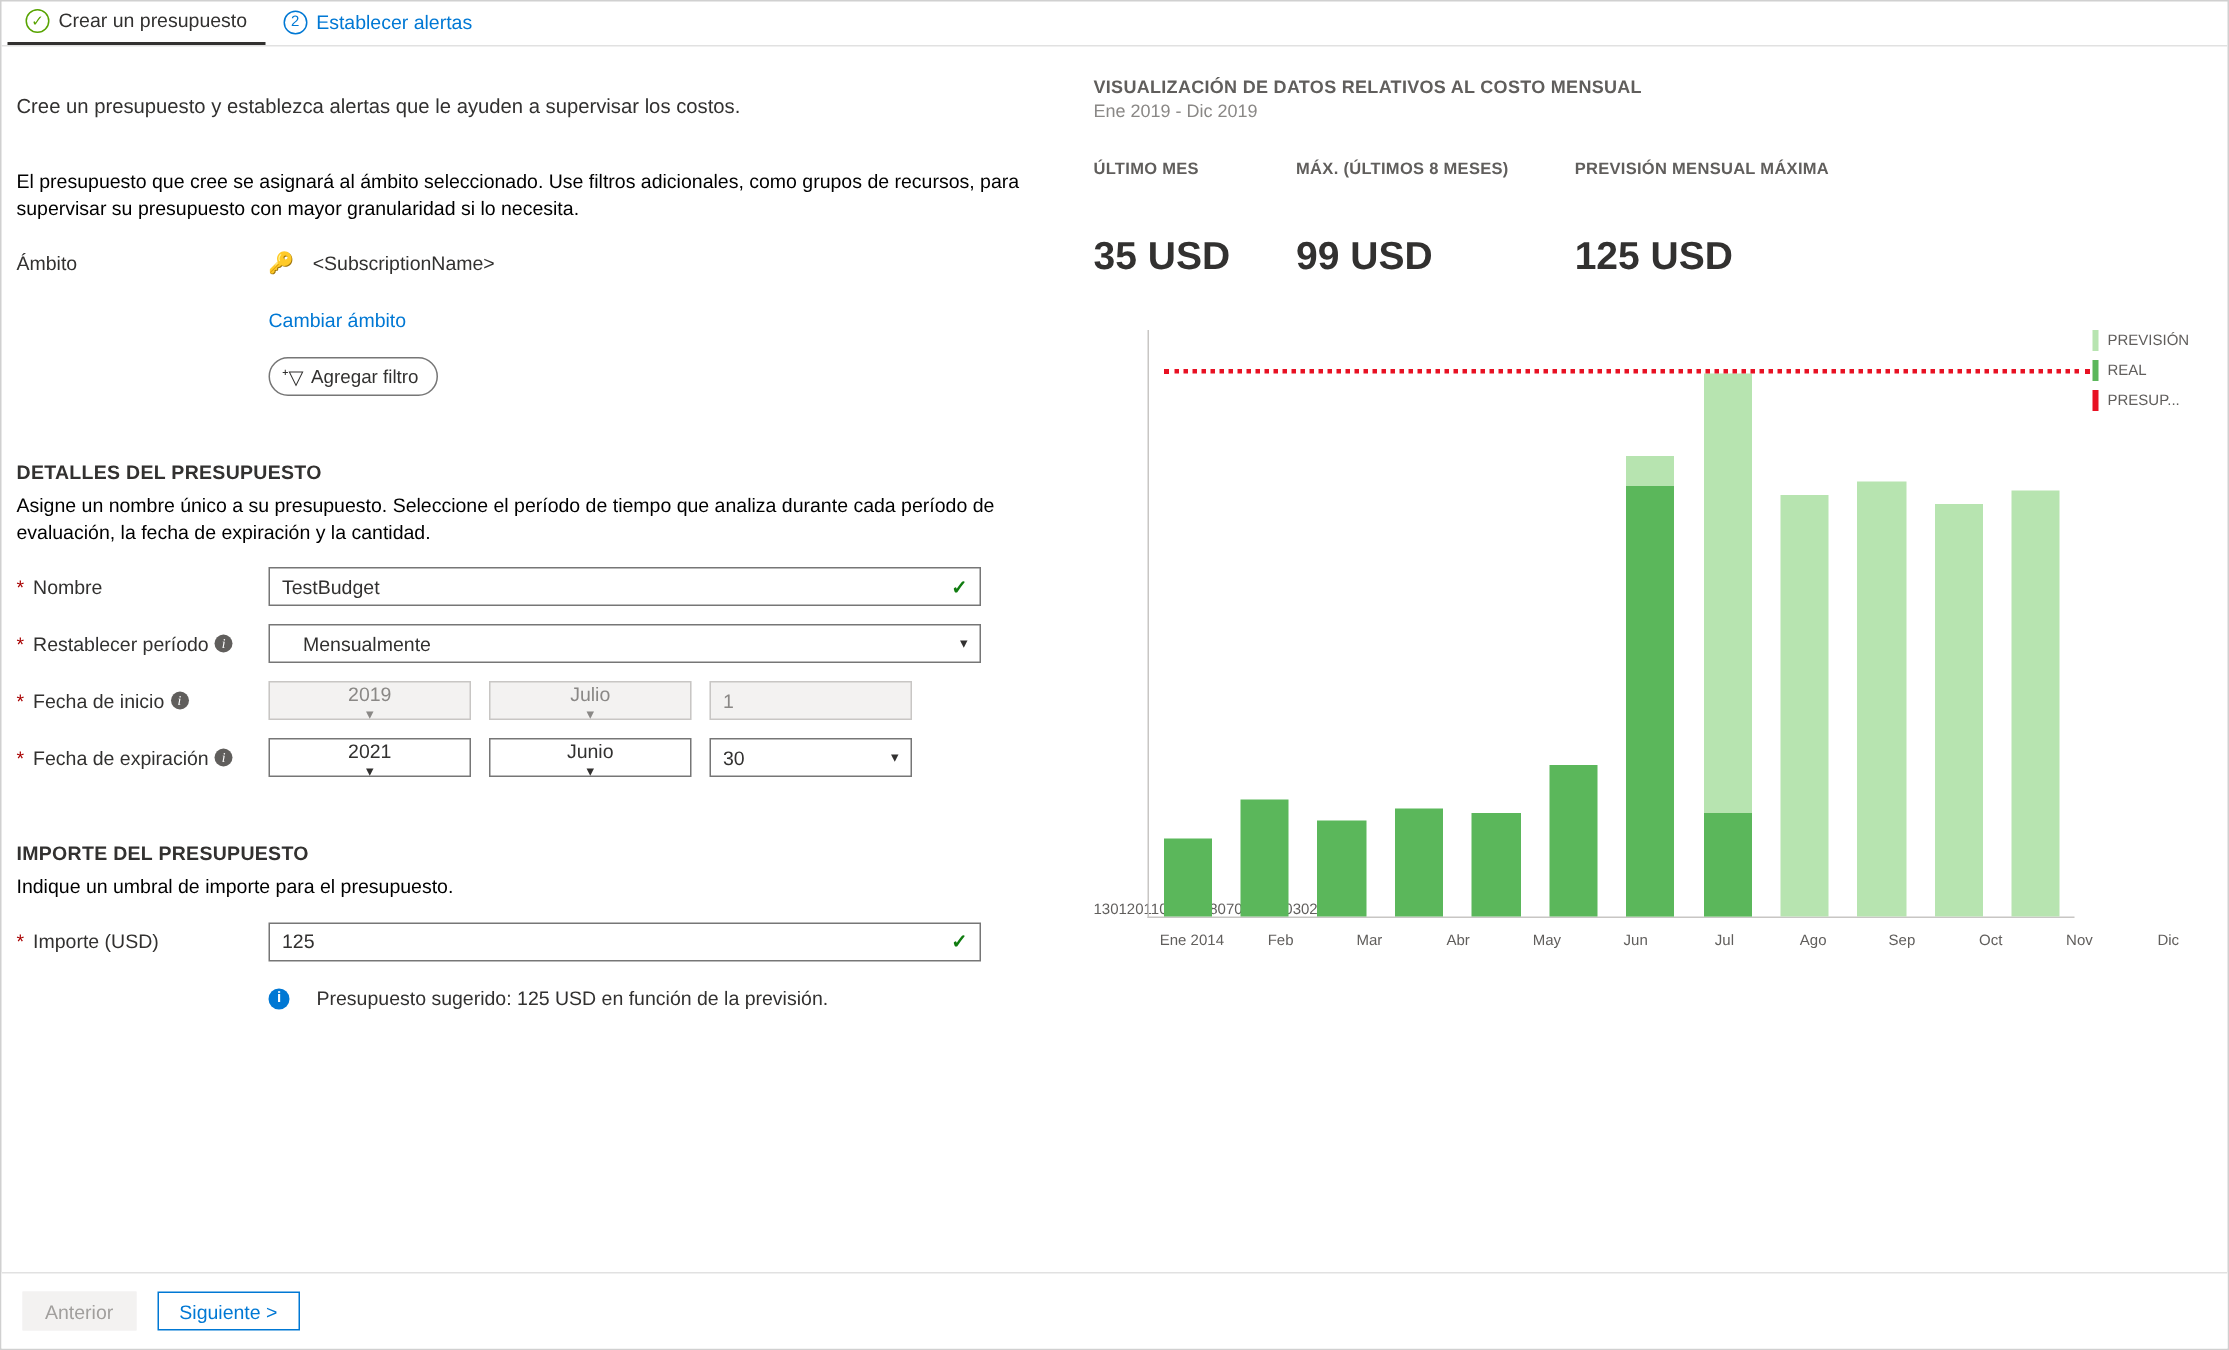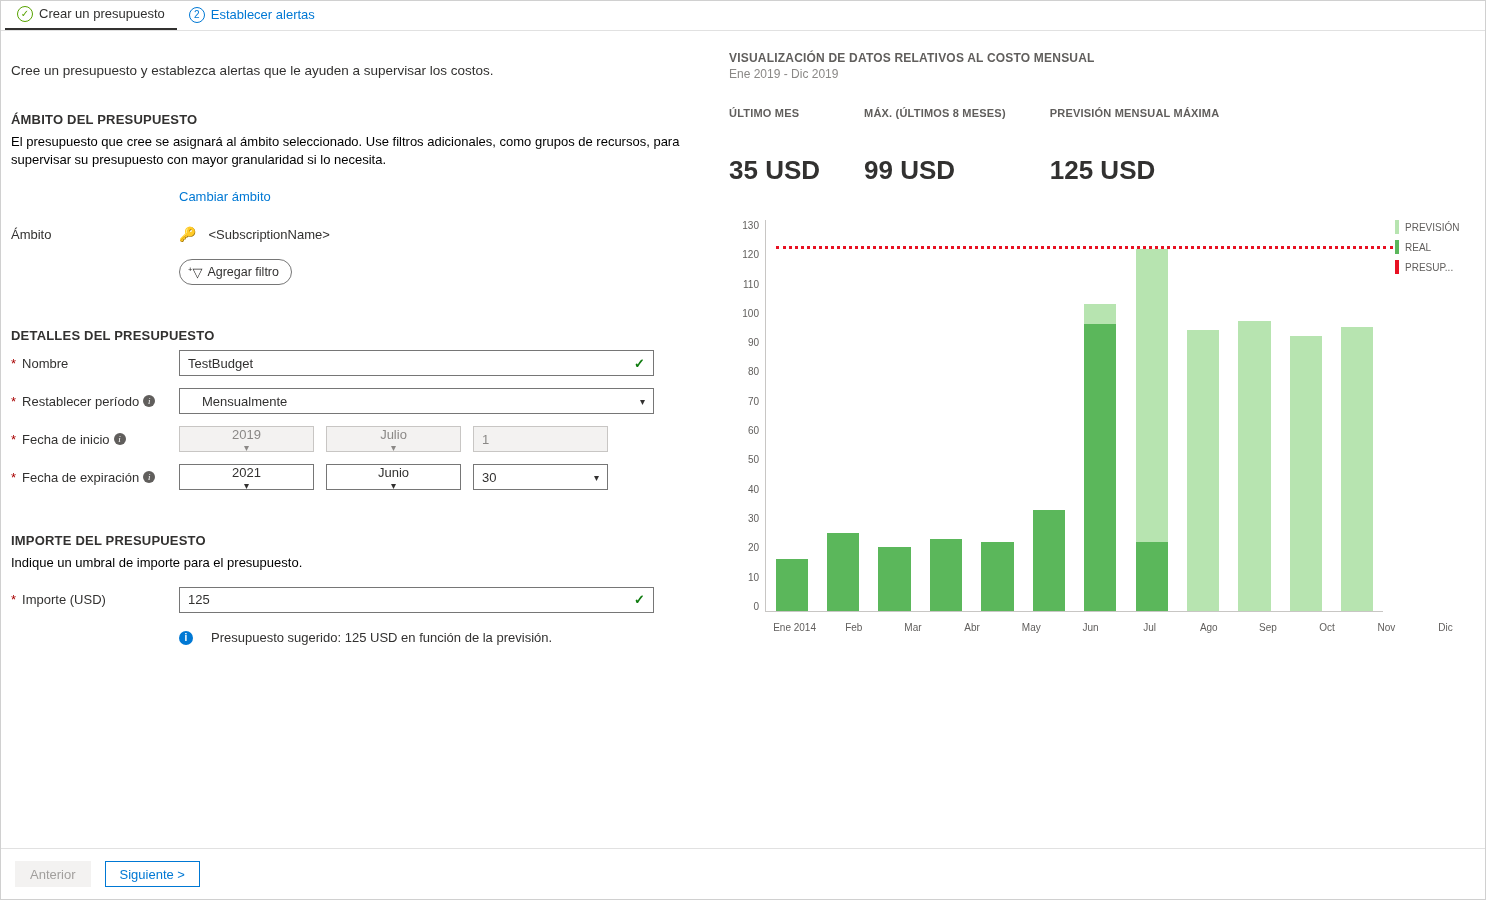--- a/index.html
+++ b/index.html
@@ -100,21 +100,21 @@
 
   
   .chart-title { font-size: 12px; font-weight: 600; letter-spacing: .2px; color: #605e5c;}
   .chart-sub { font-size: 12px; color: #8a8886; margin-top: 2px; margin-bottom: 26px;}
   .stat-row { display: flex; gap: 44px; margin-bottom: 34px;}
   .stat .lbl { font-size: 11px; font-weight: 600; color: #605e5c; letter-spacing: .2px;}
   .stat .val { font-size: 26px; font-weight: 600; color: #323130; margin-top: 36px; }
 
   .chart-wrap { display: flex; position: relative; height: 440px;}
   .yaxis {
-    width: 36px; display: flex; flex-direction: column; justify-content: space-between;
+    width: 36px; display: flex; flex-direction: row; justify-content: space-between;
     align-items: flex-end; padding-right: 6px; font-size: 10px; color: #605e5c;
     height: 392px;
   }
   .plot {
     flex: 1; position: relative; height: 392px;
     border-left: 1px solid #c8c6c4; border-bottom: 1px solid #c8c6c4;
   }
   .bars { position: absolute; inset: 0; display: flex; align-items: flex-end;
     padding: 0 2px; gap: 4px; }
   .bar-slot { flex: 1; display: flex; justify-content: center; position: relative; height: 100%;}
@@ -171,49 +171,49 @@
       <span>Establecer alertas</span>
     </div>
   </div>
 
   <div class="body">
 
     <div class="left">
 
       <div class="intro">Cree un presupuesto y establezca alertas que le ayuden a supervisar los costos.</div>
 
-      <h4>ÁMBITO DEL PRESUPUESTO</h4>
       <div class="helper">El presupuesto que cree se asignará al ámbito seleccionado. Use filtros adicionales, como grupos de recursos, para supervisar su presupuesto con mayor granularidad si lo necesita.</div>
 
-      <div class="form-row">
-        <div class="label-col"></div>
-        <div class="field-col">
-          <span class="link">Cambiar ámbito</span>
-        </div>
-      </div>
       <div class="form-row">
         <div class="label-col">Ámbito</div>
         <div class="field-col">
           <span class="key-icon">🔑</span>
           <span>&lt;SubscriptionName&gt;</span>
+        </div>
+      </div>
+      <div class="form-row">
+        <div class="label-col"></div>
+        <div class="field-col">
+          <span class="link">Cambiar ámbito</span>
         </div>
       </div>
       <div class="form-row" style="margin-top:6px;">
         <div class="label-col"></div>
         <div class="field-col">
           <span class="pill-btn">
             <span class="filter-icon">⁺▽</span>
             <span>Agregar filtro</span>
           </span>
         </div>
       </div>
 
       <div class="section-gap"></div>
 
       <h4>DETALLES DEL PRESUPUESTO</h4>
+      <div class="helper">Asigne un nombre único a su presupuesto. Seleccione el período de tiempo que analiza durante cada período de evaluación, la fecha de expiración y la cantidad.</div>
 
       <div class="form-row">
         <div class="label-col">
             <span class="req">*</span>
             <span>Nombre</span>
           </div>
         <div class="field-col">
           <div class="text-input full">
             <span>TestBudget</span>
             <span class="valid-check">✓</span>

